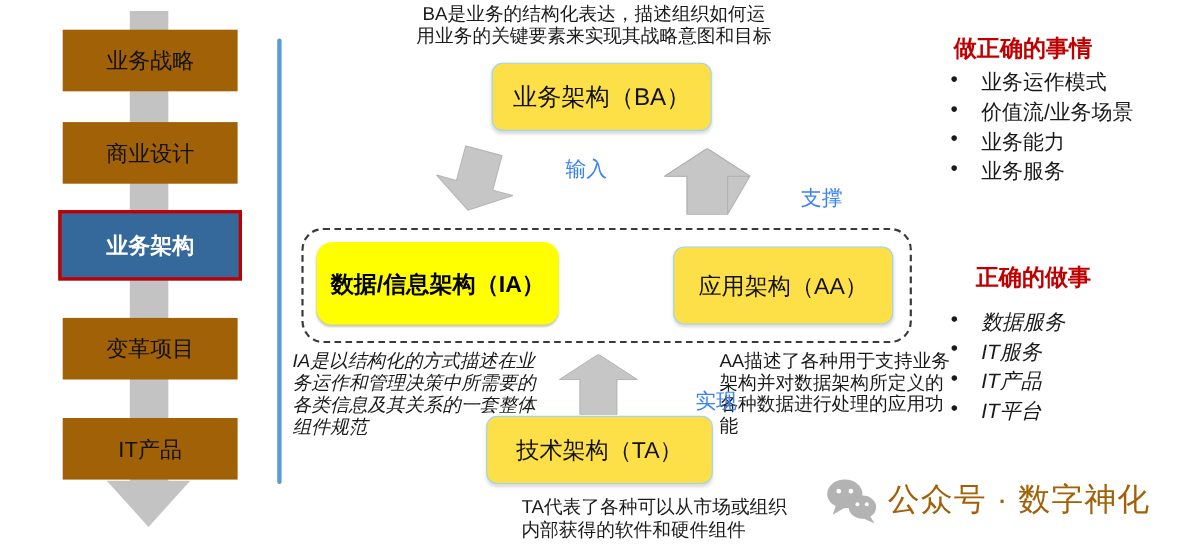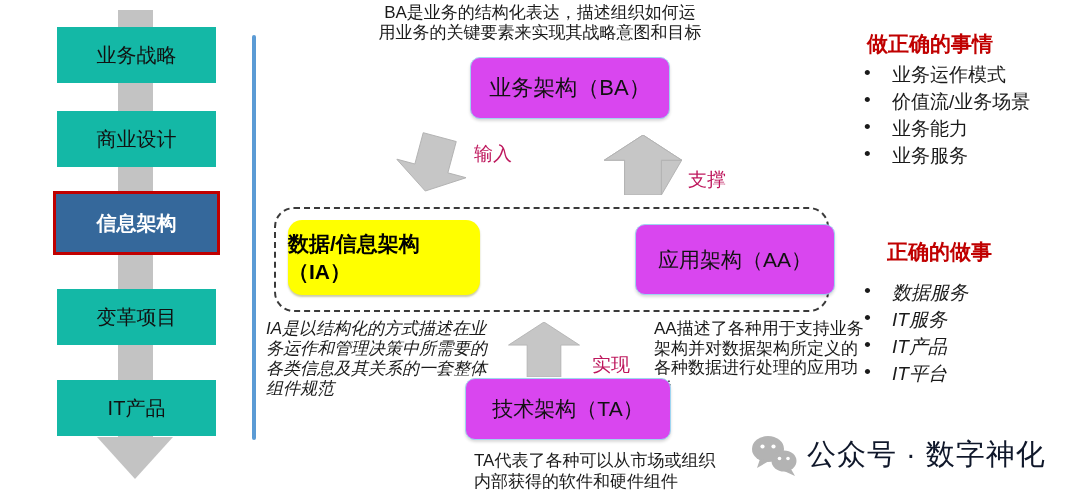--- a/index.html
+++ b/index.html
@@ -5,75 +5,75 @@
   html,body { margin:0; padding:0; background:#fff; }
   .canvas {
     position:relative; width:1080px; height:499px; background:#fff;
     font-family:"Liberation Sans","DejaVu Sans",sans-serif; overflow:hidden;
     color:#1a1a1a;
   }
   
   .flow-band { position:absolute; left:118px; top:10px; width:35px; height:428px; background:#c3c3c3; }
   .flow-head { position:absolute; left:97px; top:437px; width:0; height:0;
     border-left:38px solid transparent; border-right:38px solid transparent; border-top:42px solid #c3c3c3; }
-  .side-box { position:absolute; left:57px; width:159px; height:56px; background:#14b8a6;
+  .side-box { position:absolute; left:57px; width:159px; height:56px; background:#a16207;
     display:flex; align-items:center; justify-content:center; font-size:20px; color:#111; }
   .side-box.active { left:53px; width:161px; height:58px; background:#35689b;
     border:3px solid #c00000; color:#fff; font-weight:bold; }
   .divider { position:absolute; left:252px; top:35px; width:4px; height:405px; background:#5b9bd5; border-radius:2px; }
   
   .note { position:absolute; font-size:17px; line-height:20px; color:#1a1a1a; }
   .top-note { left:340px; top:3px; width:400px; text-align:center; }
-  .blue-box { position:absolute; background:#d946ef; border:1px solid #9ed5f0; border-radius:10px;
+  .blue-box { position:absolute; background:#fde047; border:1px solid #9ed5f0; border-radius:10px;
     display:flex; align-items:center; justify-content:center; color:#111;
-    box-shadow:0 2px 3px rgba(0,0,0,0.15);margin-left:23px; }
+    box-shadow:0 2px 3px rgba(0,0,0,0.15); }
   .ba-box { left:447px; top:57px; width:198px; height:60px; font-size:22px; }
   .aa-box { left:612px; top:224px; width:198px; height:69px; font-size:21px; }
   .ta-box { left:442px; top:378px; width:204px; height:60px; font-size:21px; }
-  .yellow-box { position:absolute; left:288px; top:220px; width:192px; height:75px; background:#ffff00;
+  .yellow-box { position:absolute; left:288px; top:220px; width:220px; height:75px; background:#ffff00;
     border-radius:14px; display:flex; align-items:center; justify-content:center;
     font-size:21px; font-weight:bold; color:#000; box-shadow:0 2px 2px rgba(110,110,0,0.35); }
   .dashed-frame { position:absolute; left:274px; top:207px; width:551px; height:101px;
     border:2px dashed #3a3a3a; border-radius:20px; }
   .arrow { position:absolute; }
   .arrow svg polygon { fill:#c6c6c6; stroke:#b2b2b2; stroke-width:1; }
   .arrow-input { left:396px; top:133px; transform:rotate(15deg); }
   .arrow-support { left:604px; top:135px; }
   .arrow-realize { left:506px; top:322px; }
-  .arrow-label { position:absolute; font-size:19px; color:#be185d; }
+  .arrow-label { position:absolute; font-size:19px; color:#3b82f6;margin-left:40px; }
   .lbl-input { left:474px; top:141px; }
   .lbl-support { left:688px; top:167px; }
   .lbl-realize { left:592px; top:352px; }
   .ia-note { left:266px; top:319px; width:234px;font-style:italic; }
   .aa-note { left:654px; top:319px; width:210px; line-height:19.5px; }
   .ta-note { left:431px; top:450px; width:285px; line-height:21px;margin-left:43px; }
   
   .panel-title { position:absolute; font-size:21px; font-weight:bold; color:#c00000; }
   .panel-title.t1 { left:867px; top:30px;font-family:Liberation Mono, monospace; }
   .panel-title.t2 { left:887px; top:238px; }
   .panel-list { position:absolute; left:862px; margin:0; padding:0; font-size:19px; color:#1a1a1a; }
   .panel-list.l1 { top:62px; }
   .panel-list.l2 { top:280px;font-style:italic; }
   .panel-list li { list-style:none; position:relative; padding-left:30px; margin-bottom:6px; height:21px; }
   .panel-list li::before { content:"\2022"; position:absolute; left:2px; top:0; font-size:19px; }
   
   .watermark { position:absolute; left:750px; top:434px; display:flex; align-items:center; gap:9px;
-    color:#0f172a; font-size:29px; letter-spacing:1px; }
+    color:#a16207; font-size:29px; letter-spacing:1px; }
 </style>
 </head>
 <body>
 
 <div class="canvas">
 
   <div class="flow-band"></div>
   <div class="flow-head"></div>
 
   <div class="side-box" style="top:27px">业务战略</div>
   <div class="side-box" style="top:111px">商业设计</div>
-  <div class="side-box active" style="top:191px">信息架构</div>
+  <div class="side-box active" style="top:191px">业务架构</div>
   <div class="side-box" style="top:289px">变革项目</div>
   <div class="side-box" style="top:380px">IT产品</div>
 
   <div class="divider"></div>
 
   <div class="note top-note">
     <div>BA是业务的结构化表达，描述组织如何运</div>
     <div>用业务的关键要素来实现其战略意图和目标</div>
   </div>
 

